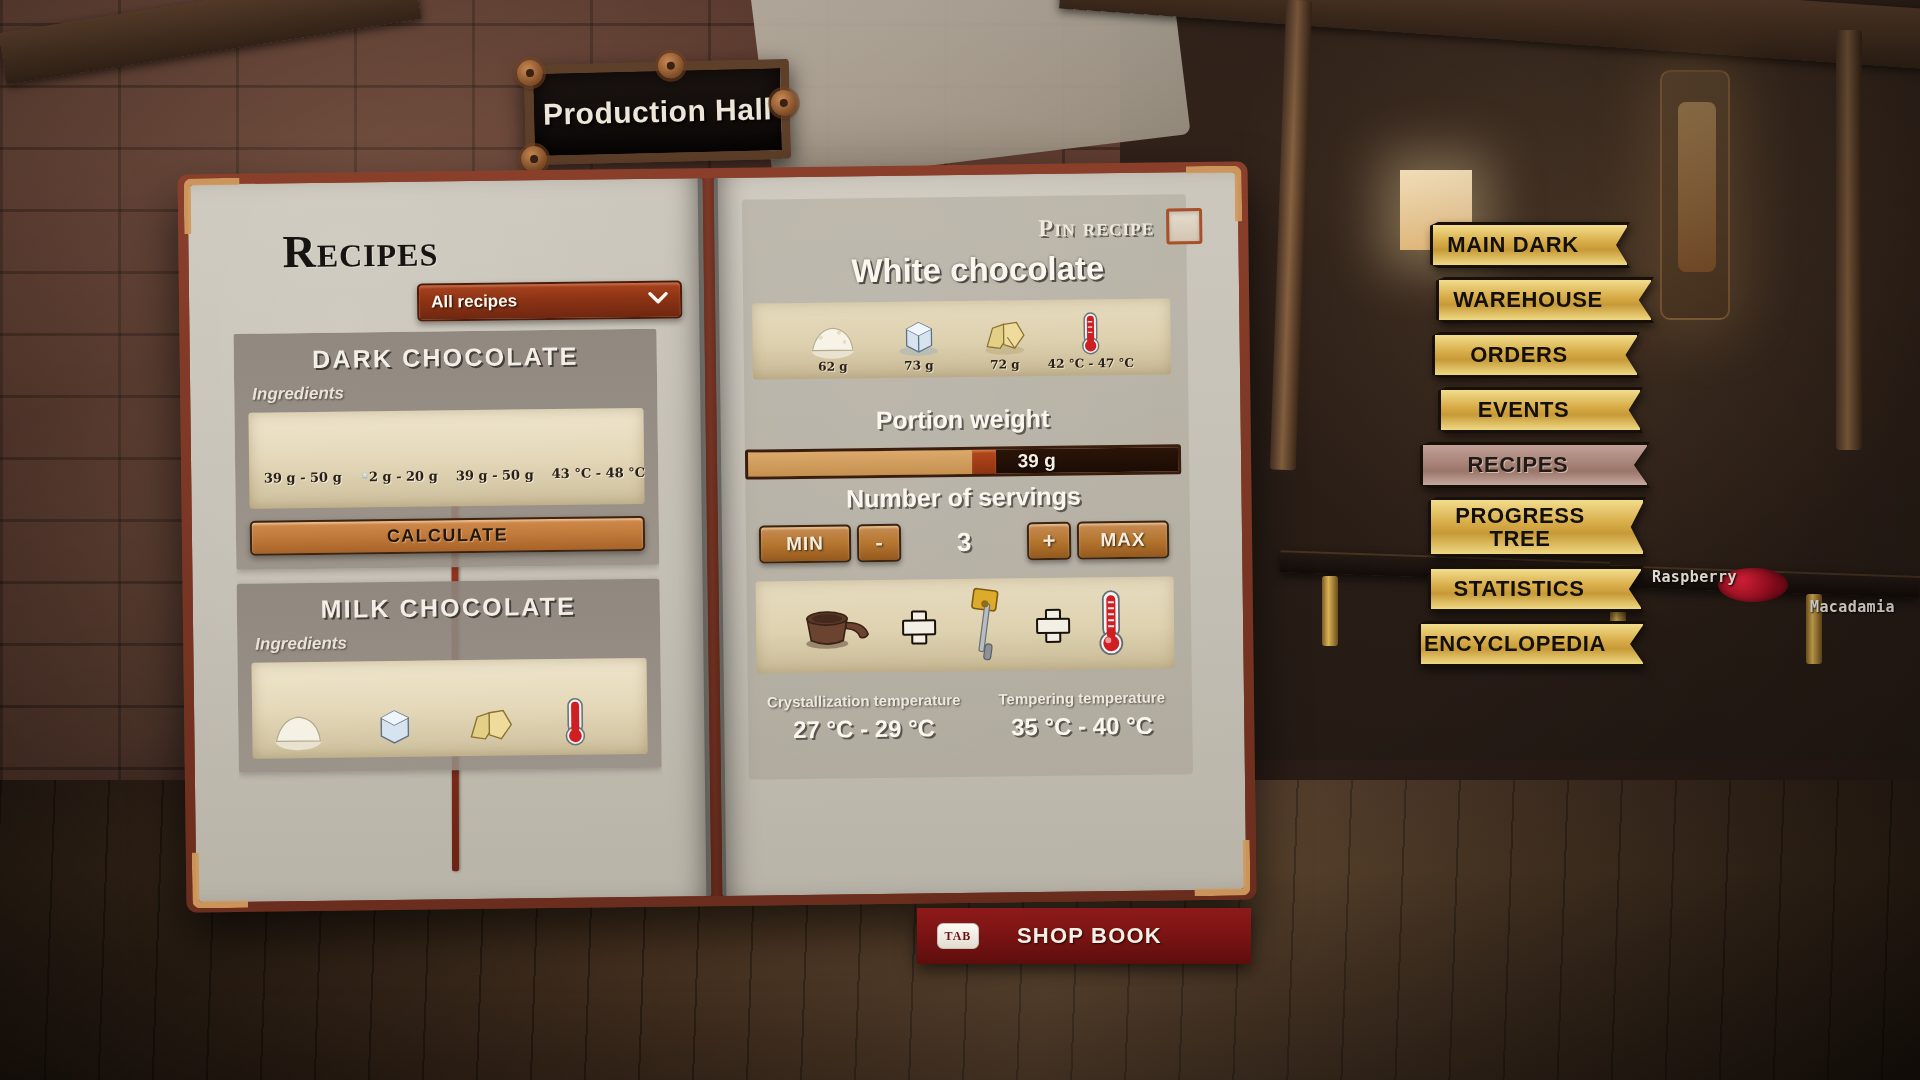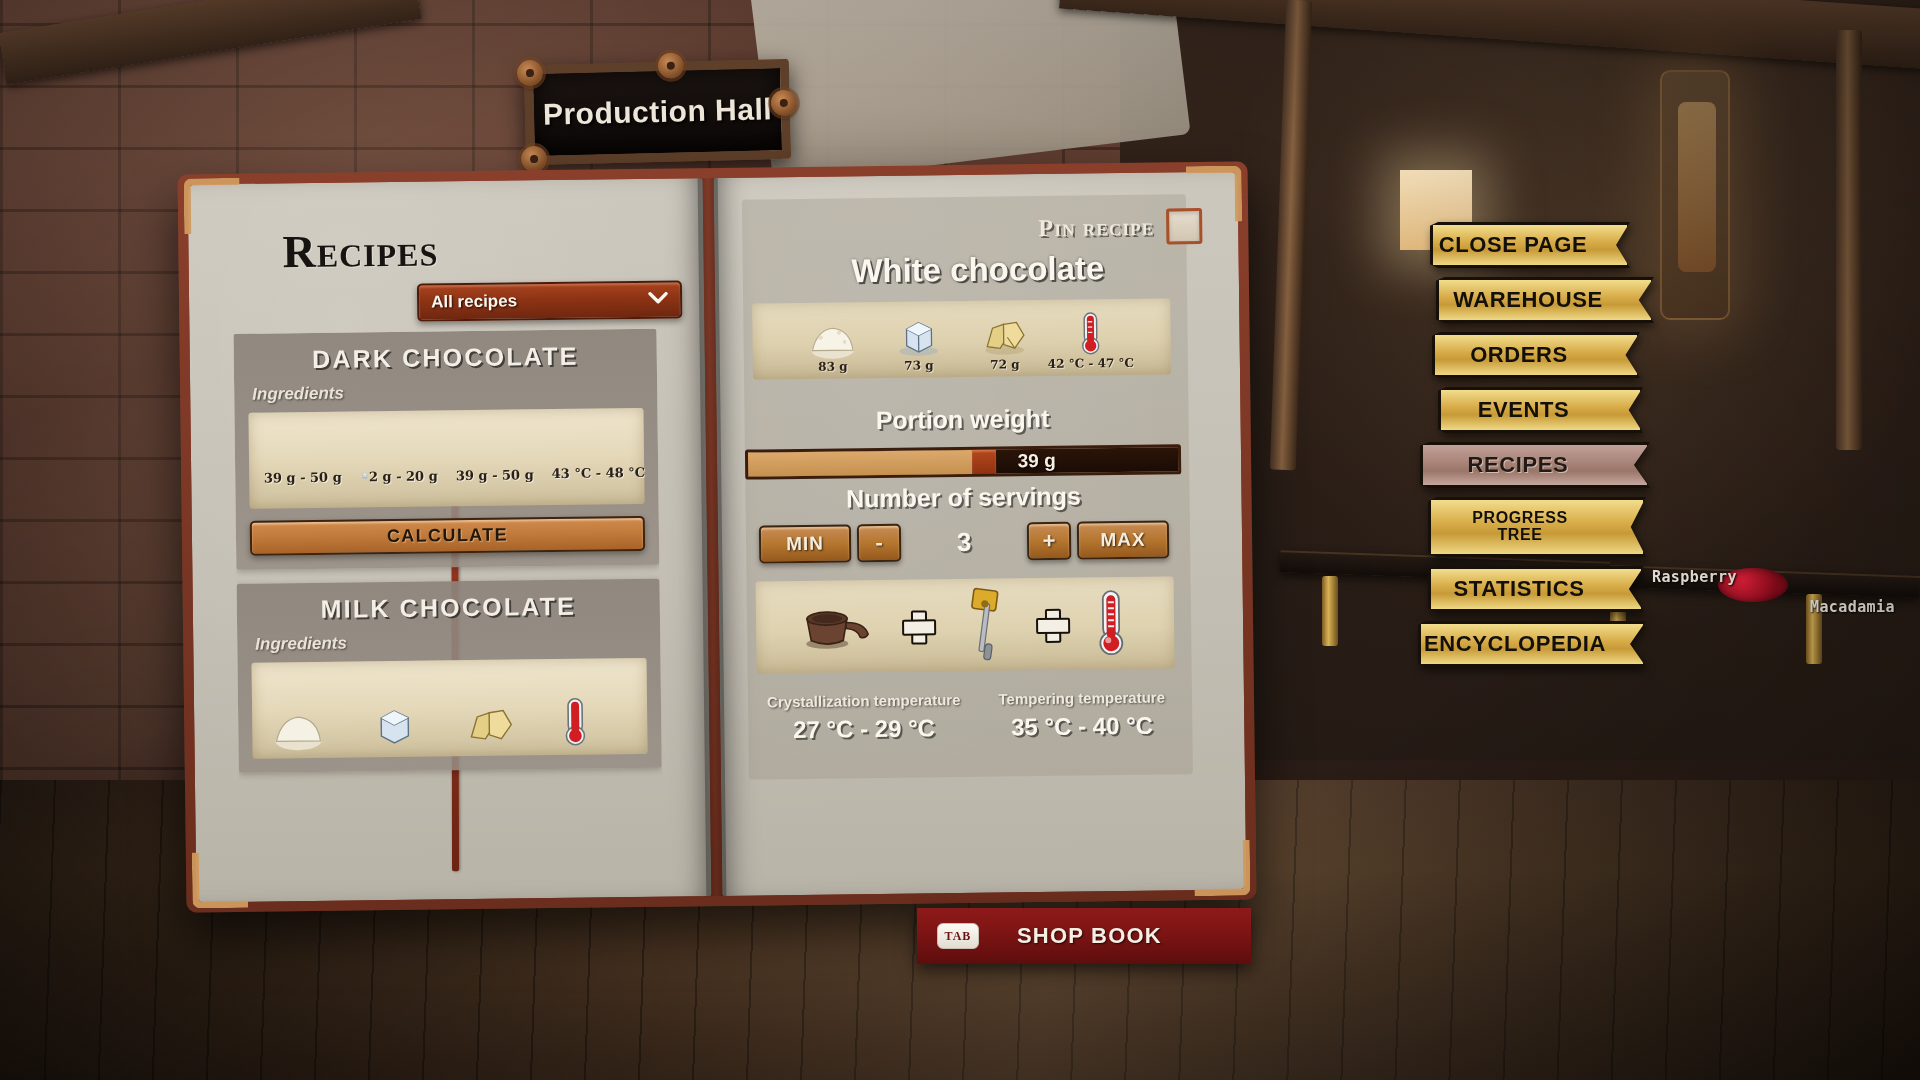--- a/index.html
+++ b/index.html
@@ -367,21 +367,21 @@
     position:relative; z-index:2;
     color:#13100b; font-size:22px; font-weight:700; letter-spacing:.6px;
     text-align:center; line-height:1.02;
     margin-right:34px;
   }
   .banner.active .blabel {
     color:#221a16;
     text-shadow: 1px 1px 0 rgba(255,240,230,.55);
   }
   .banner.tall { height:60px; }
-  .banner.tall .blabel { font-size:16px; line-height:1.05; }
+  .banner.tall .blabel { font-size:22px; line-height:1.05; }
   .banner.w0 { width:200px; margin-left:0; }
   .banner.w1 { width:218px; margin-left:6px; }
   .banner.w2 { width:208px; margin-left:2px; }
   .banner.w3 { width:200px; margin-left:14px; }
   .banner.w4 { width:205px; margin-left:8px; }
   .banner.w5 { width:230px; margin-left:-10px; }
   .banner.w6 { width:218px; margin-left:-2px; }
   .banner.w7 { width:216px; margin-left:-2px; }
   .banner.w8 { width:228px; margin-left:-12px; }
 
@@ -574,21 +574,21 @@
 
     <div class="sel-ing-strip">
       <div class="sel-ing">
         <svg width="58" height="46" viewBox="0 0 62 50">
           <ellipse cx="31" cy="40" rx="23" ry="9" fill="#e9e2cf"></ellipse>
           <path d="M9 40 q5-22 22-24 q19 2 22 24 z" fill="#f7f3e7" stroke="#b3a98c" stroke-width="1.2"></path>
           <circle cx="18" cy="26" r="2.4" fill="#e3dcc6"></circle>
           <circle cx="38" cy="21" r="2.2" fill="#e3dcc6"></circle>
           <circle cx="44" cy="31" r="2" fill="#e3dcc6"></circle>
         </svg>
-        <span class="amt">83 g</span>
+        <span class="amt">62 g</span>
       </div>
       <div class="sel-ing">
         <svg width="58" height="46" viewBox="0 0 62 50">
           <ellipse cx="31" cy="42" rx="21" ry="5" fill="#9fb0bd" opacity=".5"></ellipse>
           <path d="M18 18 L31 11 L45 18 L45 36 L31 43 L18 36 Z" fill="#d7e4ef" stroke="#5d7286" stroke-width="1.4"></path>
           <path d="M18 18 L31 25 L45 18" fill="none" stroke="#5d7286" stroke-width="1.4"></path>
           <path d="M31 25 L31 43" stroke="#5d7286" stroke-width="1.4"></path>
           <path d="M18 18 L31 11 L45 18 L31 25 Z" fill="#eef5fb"></path>
         </svg>
         <span class="amt">73 g</span>
@@ -673,21 +673,21 @@
         <div class="temp-caption">Tempering temperature</div>
         <div class="temp-value">35 °C - 40 °C</div>
       </div>
     </div>
   </div>
 </div>
 
 <div id="nav">
   <div class="banner w0">
       <span class="shape"></span>
-      <span class="blabel">CLOSE PAGE</span>
+      <span class="blabel">MAIN DARK</span>
     </div>
   <div class="banner w1">
       <span class="shape"></span>
       <span class="blabel">WAREHOUSE</span>
     </div>
   <div class="banner w2">
       <span class="shape"></span>
       <span class="blabel">ORDERS</span>
     </div>
   <div class="banner w4">

